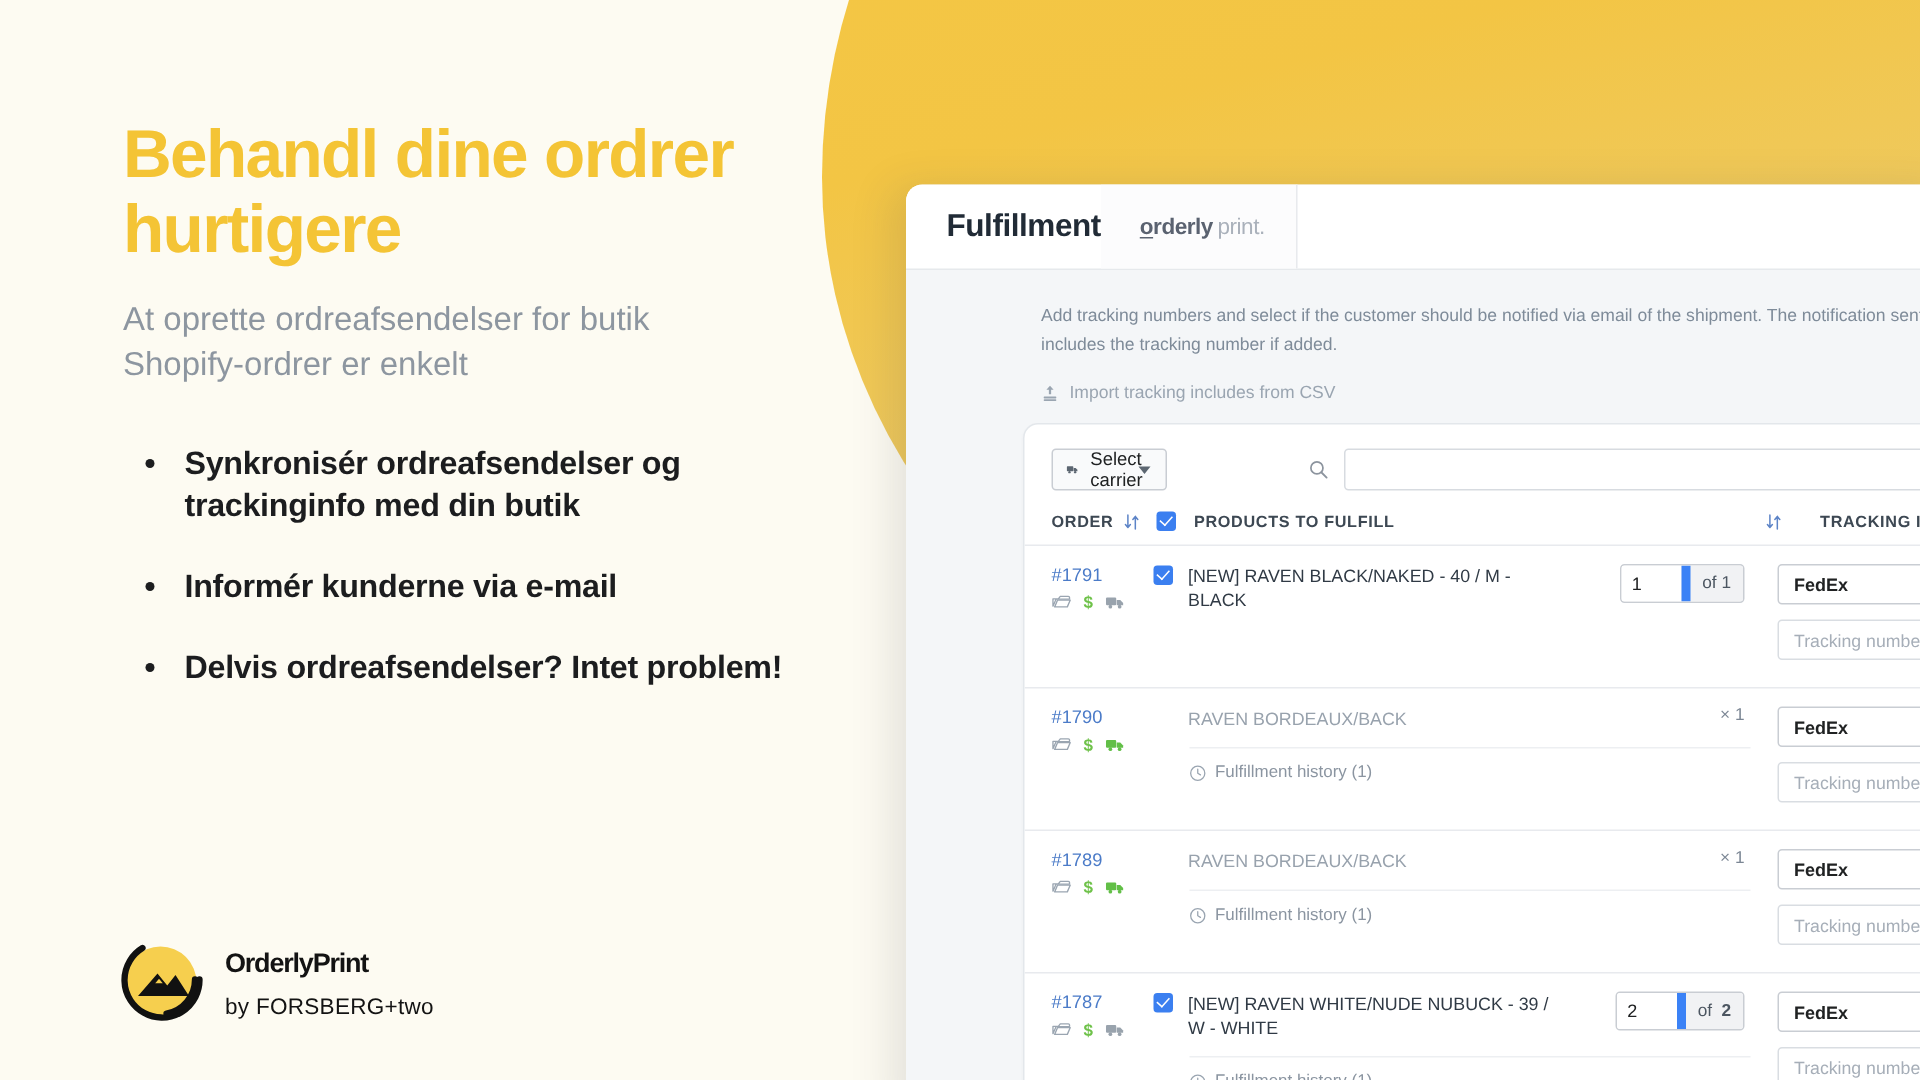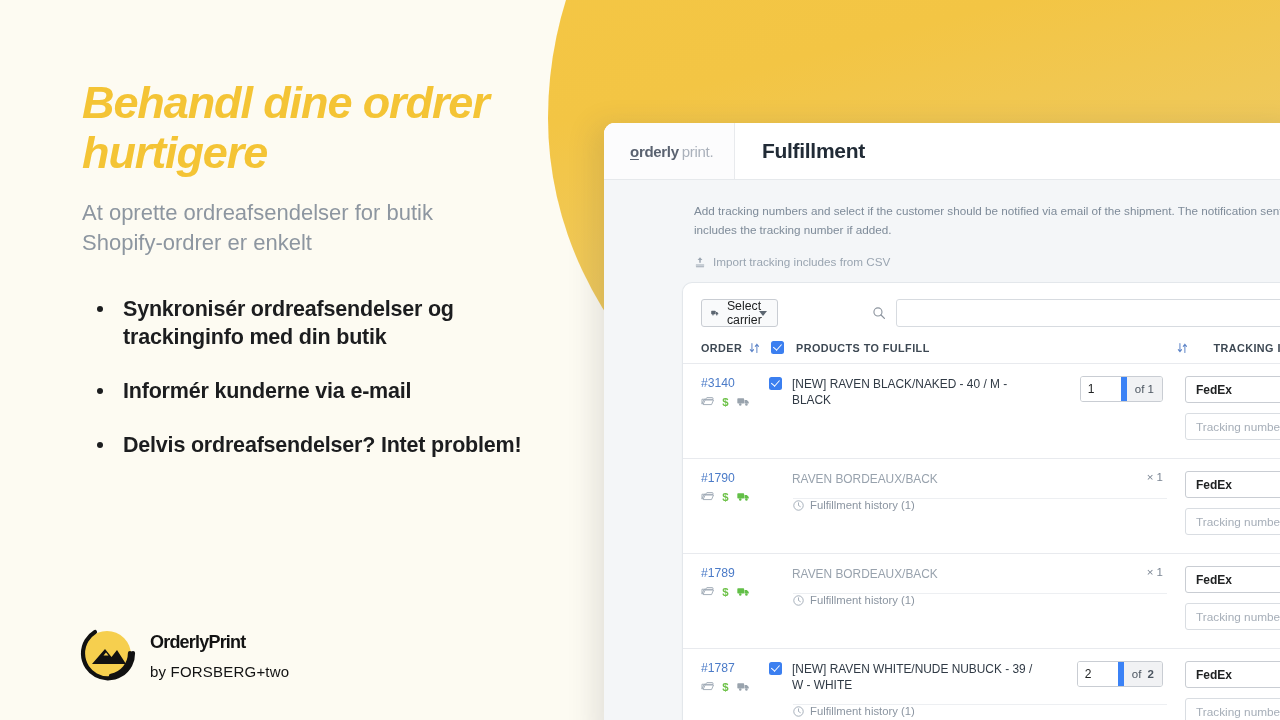--- a/index.html
+++ b/index.html
@@ -22,21 +22,20 @@
   }
 
   
   #left { position: absolute; left: 0; top: 0; width: 600px; height: 720px; }
   #headline {
     position: absolute; left: 82px; top: 78px;
     width: 470px;
     font-size: 45px; line-height: 50px;
     font-weight: 700; letter-spacing: -1.1px;
     color: #f4c435;
-    font-style: italic;
   }
   #subhead {
     position: absolute; left: 82px; top: 198px;
     width: 430px;
     font-size: 22px; line-height: 30px;
     color: #8d96a0; font-weight: 400;
   }
   #bullets { position: absolute; left: 92px; top: 295px; width: 450px; list-style: none; }
   #bullets li {
     position: relative;
@@ -152,21 +151,21 @@
   .col-mid { flex: 1; min-width: 0; padding-right: 6px; }
   .prod-line { display: flex; align-items: flex-start; gap: 10px; padding-right: 4px; }
   .prod-name { font-size: 11.9px; color: #303a45; line-height: 16px; max-width: 250px; }
   .prod-name.muted { color: #98a2ad; }
   .qty-wrap { margin-left: auto; display: flex; align-items: center; }
   .qty-box { display: flex; height: 26px; border: 1px solid #c9cdd3; border-radius: 3px; overflow: hidden; }
   .qty-val { width: 40px; background: #fff; font-size: 12px; color: #202223; display: flex; align-items: center; padding-left: 7px; }
   .qty-of { padding: 0 8px; background: #f1f2f4; border-left: 6px solid #3b82f6; font-size: 11.5px; color: #4c5661; display: flex; align-items: center; }
   .qty-of b { font-weight: 700; margin-left: 3px; }
   .qty-plain { font-size: 11.5px; color: #7b8694; }
-  .hist { display: flex; align-items: center; gap: 6px; font-size: 11.3px; color: #8b95a1; margin-top: 11px; padding-top: 0; border-top: 1px solid #edeff2; margin-left: 24px; }
+  .hist { display: flex; align-items: center; gap: 6px; font-size: 11.3px; color: #8b95a1; margin-top: 11px; padding-top: 10px; border-top: 1px solid #edeff2; margin-left: 24px; }
   .col-track { width: 150px; flex: 0 0 150px; padding-left: 12px; }
   .carrier-pill {
     height: 27px; border: 1px solid #c9cdd3; border-radius: 3px;
     background: #fff; display: flex; align-items: center; padding-left: 10px;
     font-size: 12px; font-weight: 700; color: #202223;
   }
   .track-input {
     height: 27px; margin-top: 10px; border: 1px solid #d9dde2; border-radius: 3px;
     background: #fff; display: flex; align-items: center; padding-left: 10px;
     font-size: 11.8px; color: #a6aeb8;
@@ -211,25 +210,25 @@
       <div id="logo-text">
         <div id="logo-title">OrderlyPrint</div>
         <div id="logo-sub">by FORSBERG+two</div>
       </div>
     </div>
   </div>
 
   <div id="app">
 
     <div id="app-header">
+      <div id="page-title">Fulfillment</div>
       <div id="brand-cell">
         <span class="brand-a"><u>o</u>rderly</span>
         <span class="brand-b">print.</span>
       </div>
-      <div id="page-title">Fulfillment</div>
     </div>
 
     <div id="app-body">
       <div id="intro">Add tracking numbers and select if the customer should be notified via email of the shipment. The notification sent includes the tracking number if added.</div>
 
       <div id="import-row">
         <svg width="12" height="12" viewBox="0 0 16 16">
           <path d="M8 1.5 L11.2 5.2 H9 V9 H7 V5.2 H4.8 Z" fill="#9aa5b1"></path>
           <rect x="2.4" y="11.2" width="11.2" height="1.6" rx="0.6" fill="#9aa5b1"></rect>
           <rect x="2.4" y="13.6" width="11.2" height="1.4" rx="0.6" fill="#9aa5b1"></rect>
@@ -278,21 +277,21 @@
               <path d="M8.6 11.5 v-9 M8.6 2.5 L6.8 4.7 M8.6 2.5 L10.4 4.7" stroke="#5d84c7" stroke-width="1.1" fill="none" stroke-linecap="round"></path>
             </svg>
           </span>
           <span>TRACKING INFO</span>
         </div>
       </div>
 
       <div id="tbody">
           <div class="row">
     <div class="col-order">
-      <div class="order-no">#3140</div>
+      <div class="order-no">#1791</div>
       <div class="order-icons">
         <svg class="icon-sm" viewBox="0 0 16 16">
   <path d="M1.2 5.2 h4.4 l1.6 -2 h6.6 a1 1 0 0 1 1 1 v1.2 h-11 l-2.6 5.8 z" fill="none" stroke="#9aa5b1" stroke-width="1.1" stroke-linejoin="round"></path>
   <path d="M2.6 11.8 L5 6.2 h10.4 L13 11.8 z" fill="none" stroke="#9aa5b1" stroke-width="1.1" stroke-linejoin="round"></path>
                 </svg>
                 <svg class="icon-sm" viewBox="0 0 16 16">
   <text x="8" y="13" font-family="Liberation Sans, sans-serif" font-size="14" font-weight="700" fill="#6fc24a" text-anchor="middle">$</text>
                 </svg>
                 <svg class="icon-sm" viewBox="0 0 20 15">
   <rect x="0.5" y="2.5" width="10.5" height="8" rx="1.2" fill="#99a3ad"></rect>

